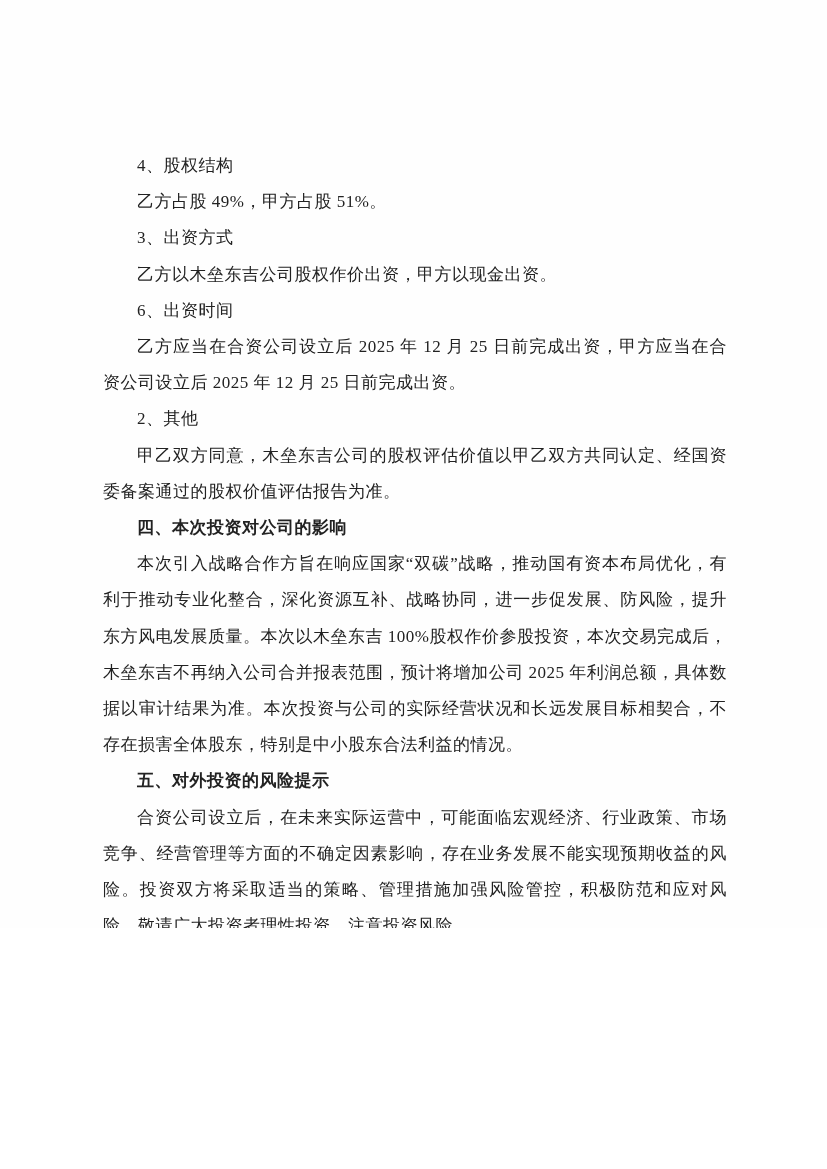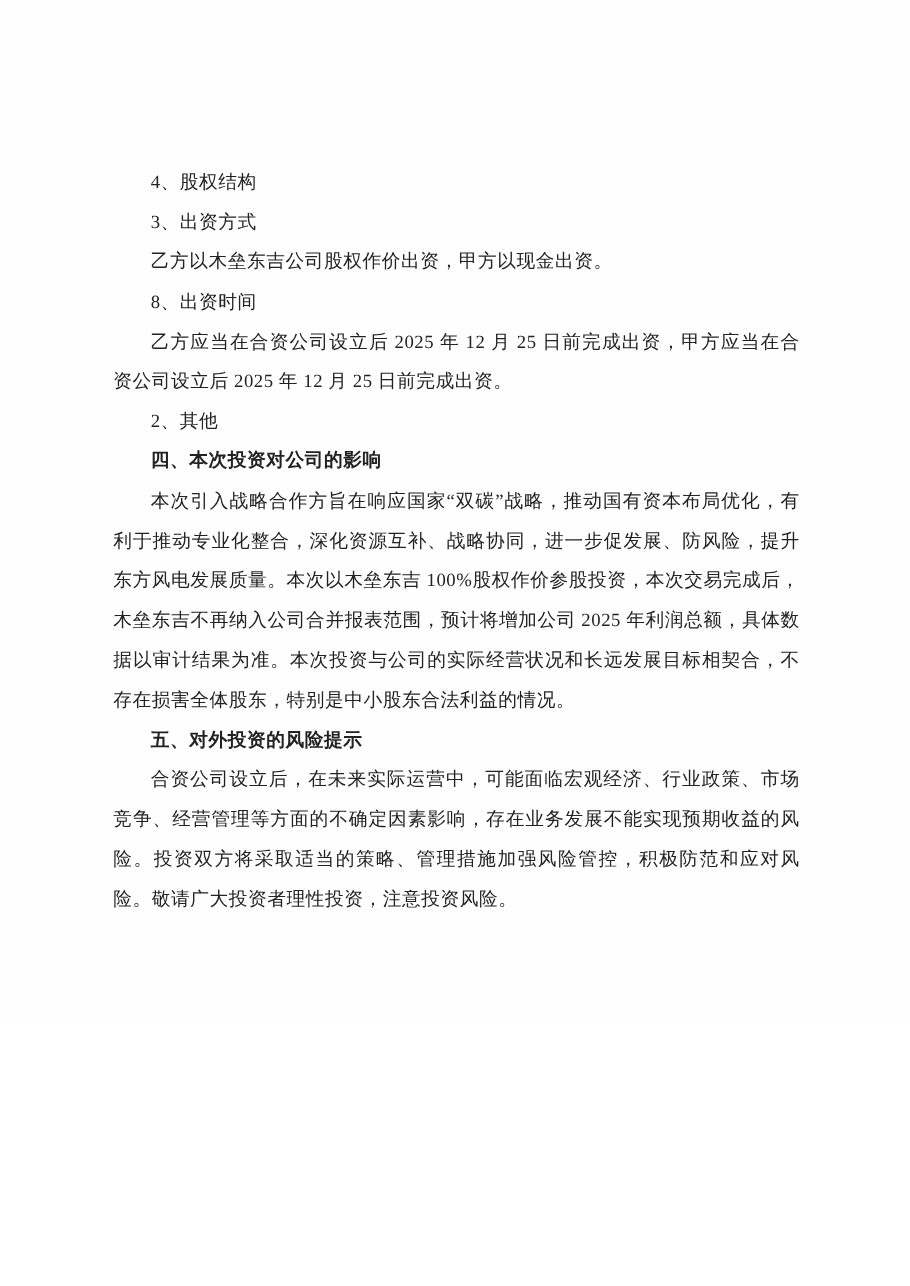--- a/index.html
+++ b/index.html
@@ -47,24 +47,26 @@
     line-height: 18px;
     color: #333333;
   }
 </style>
 </head>
 <body>
 
 <div class="page">
   <div class="content">
     <p class="item">4、股权结构</p>
+    <p class="body">乙方占股 49%，甲方占股 51%。</p>
     <p class="item">3、出资方式</p>
     <p class="body">乙方以木垒东吉公司股权作价出资，甲方以现金出资。</p>
-    <p class="item">8、出资时间</p>
+    <p class="item">6、出资时间</p>
     <p class="body">乙方应当在合资公司设立后 2025 年 12 月 25 日前完成出资，甲方应当在合资公司设立后 2025 年 12 月 25 日前完成出资。</p>
     <p class="item">2、其他</p>
+    <p class="body">甲乙双方同意，木垒东吉公司的股权评估价值以甲乙双方共同认定、经国资委备案通过的股权价值评估报告为准。</p>
     <p class="heading">四、本次投资对公司的影响</p>
     <p class="body">本次引入战略合作方旨在响应国家“双碳”战略，推动国有资本布局优化，有利于推动专业化整合，深化资源互补、战略协同，进一步促发展、防风险，提升东方风电发展质量。本次以木垒东吉 100%股权作价参股投资，本次交易完成后，木垒东吉不再纳入公司合并报表范围，预计将增加公司 2025 年利润总额，具体数据以审计结果为准。本次投资与公司的实际经营状况和长远发展目标相契合，不存在损害全体股东，特别是中小股东合法利益的情况。</p>
     <p class="heading">五、对外投资的风险提示</p>
     <p class="body">合资公司设立后，在未来实际运营中，可能面临宏观经济、行业政策、市场竞争、经营管理等方面的不确定因素影响，存在业务发展不能实现预期收益的风险。投资双方将采取适当的策略、管理措施加强风险管控，积极防范和应对风险。敬请广大投资者理性投资，注意投资风险。</p>
   </div>
   <div class="page-footer">5</div>
 </div>
 
 </body></html>

